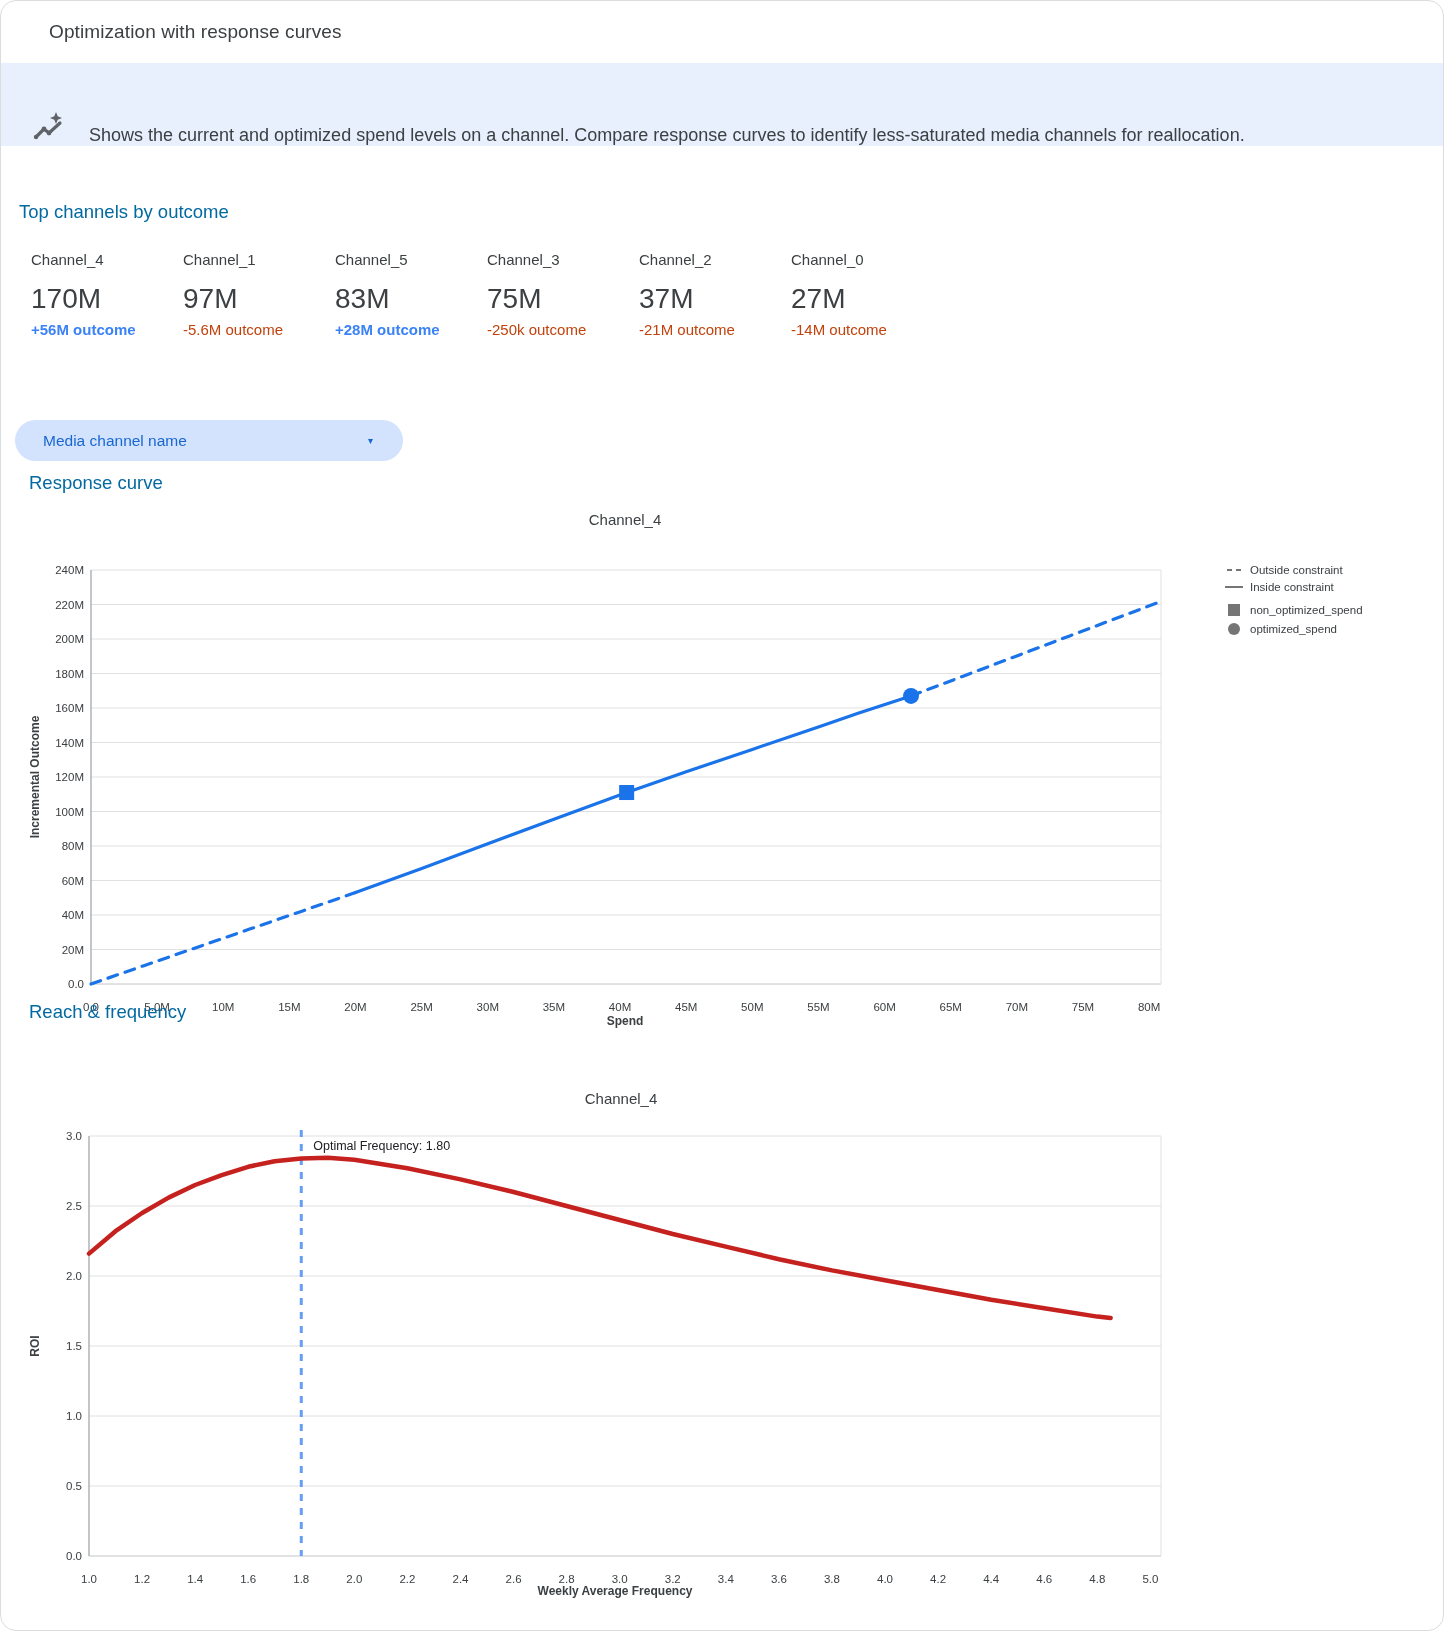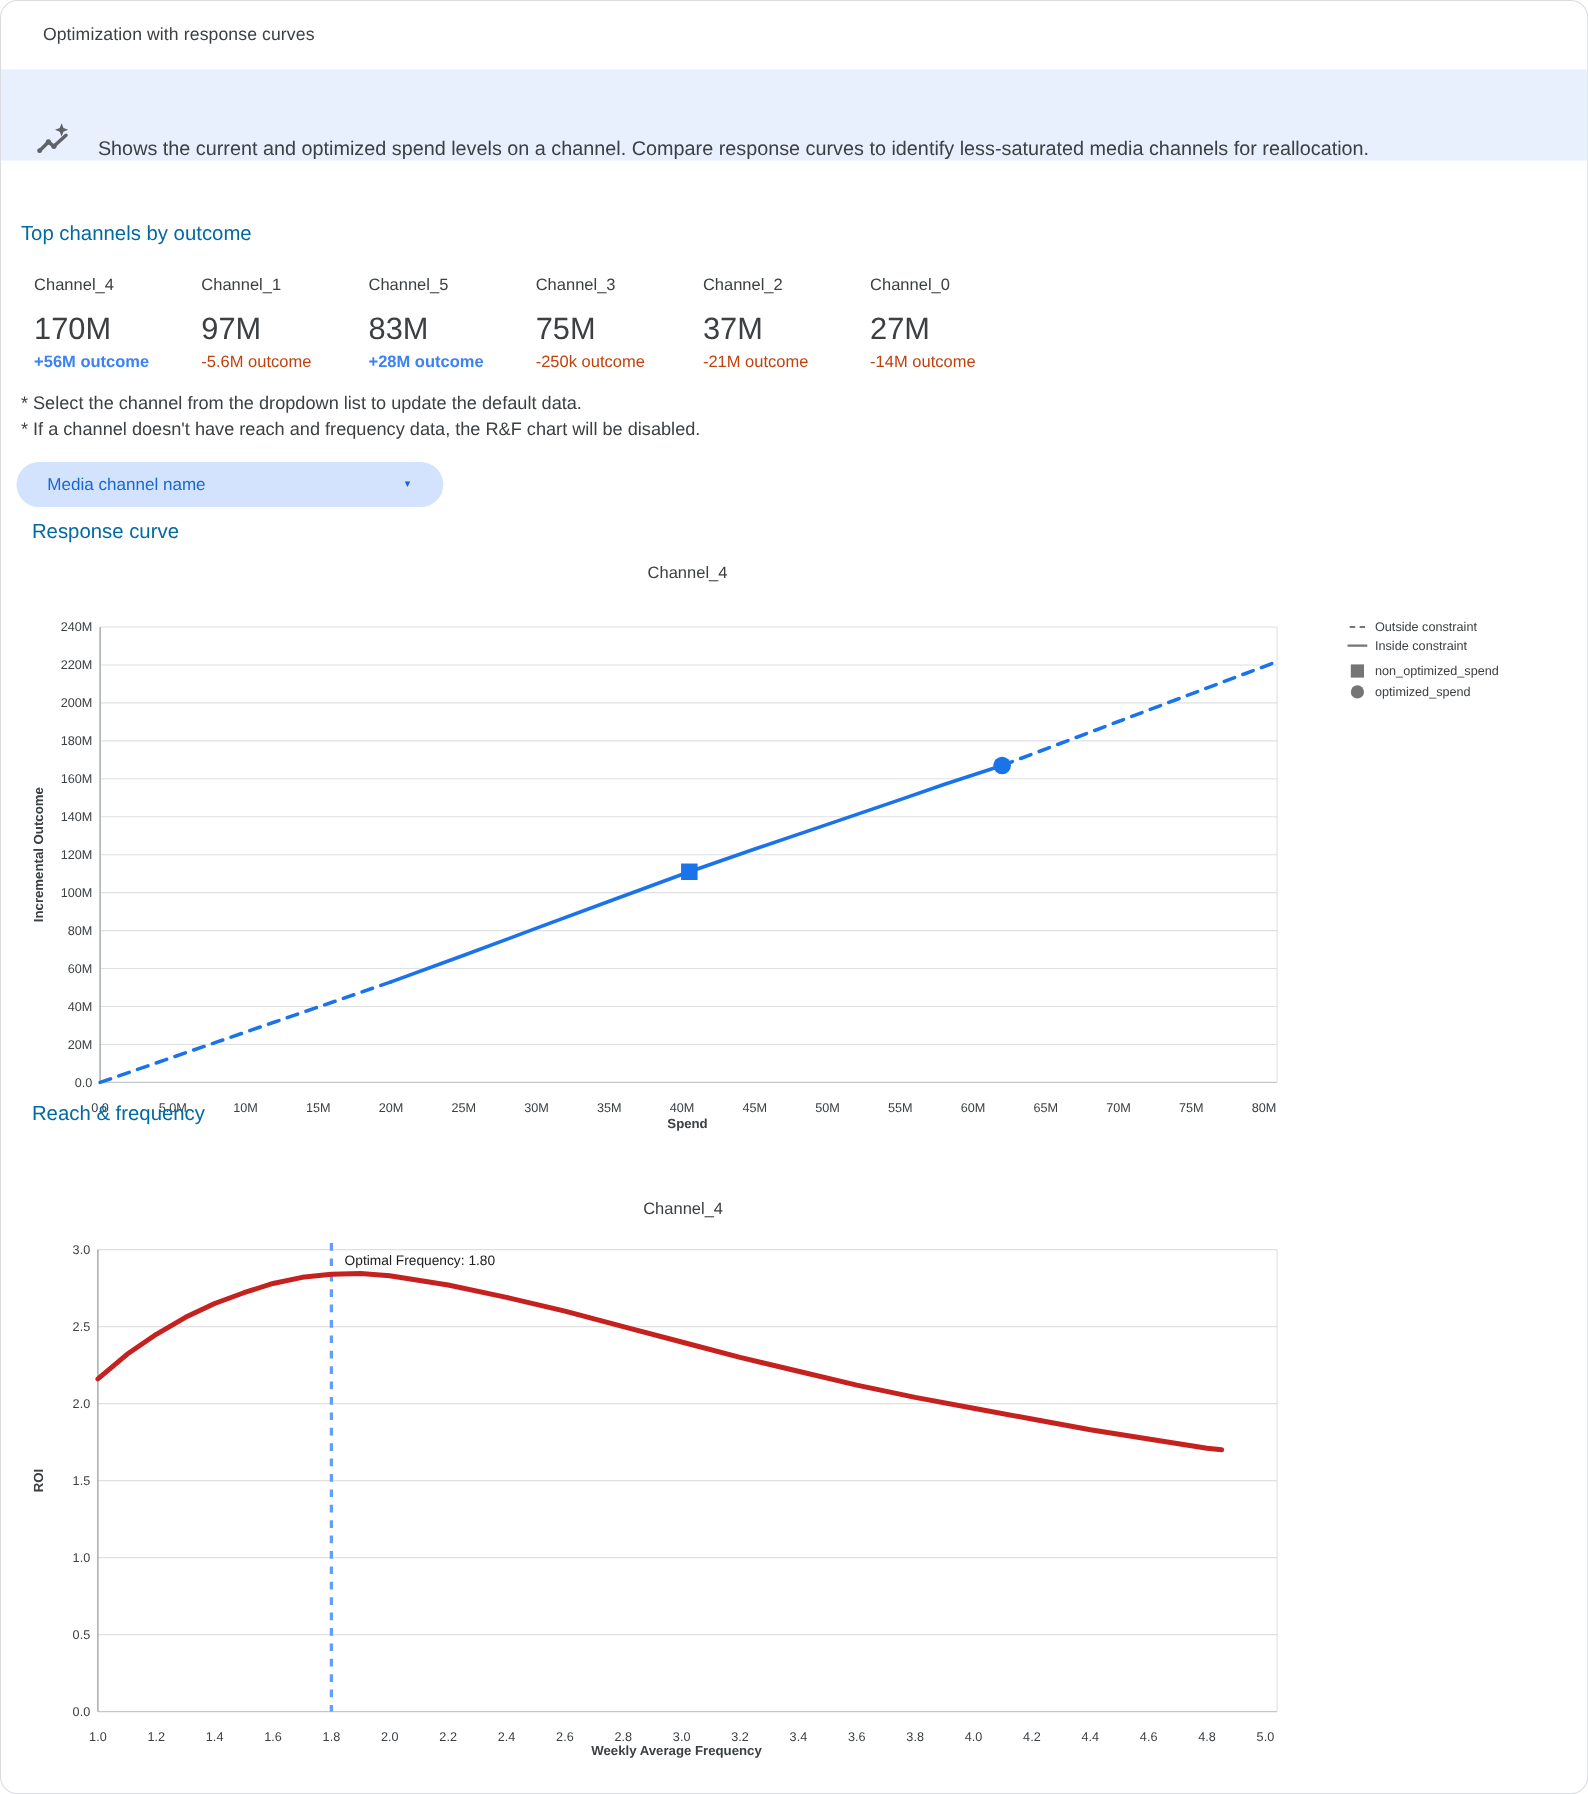--- a/index.html
+++ b/index.html
@@ -1,20 +1,20 @@
 <!DOCTYPE html>
 <html><head>
 <meta charset="utf-8">
 <style>
   html,body{margin:0;padding:0;background:#ffffff;font-family:"Liberation Sans","DejaVu Sans",sans-serif;}
   .page{position:relative;width:1442px;height:1629px;margin:0 auto;background:#fff;
         border:1px solid #dadce0;border-radius:16px;overflow:hidden;}
   .titlebar{position:absolute;top:0;left:0;right:0;height:62px;display:flex;align-items:center;
         padding-left:30px;box-sizing:border-box;}
-  .titlebar h1{font-size:16px;font-weight:400;color:#3c4043;margin:8px;letter-spacing:.1px;}
+  .titlebar h1{font-size:19px;font-weight:400;color:#3c4043;margin:18px;letter-spacing:.1px;}
   .banner{position:absolute;top:62px;left:0;right:0;height:83px;background:#e8f0fe;
         display:flex;align-items:flex-end;gap:22px;padding-left:30px;box-sizing:border-box;}
   .banner .txt{font-size:18px;color:#3c4043;}
   .sec-title{position:absolute;font-size:18.5px;color:#0369a1;font-weight:400;}
   .channels-row{position:absolute;top:250px;left:30px;display:flex;}
   .channel{width:152px;}
   .channel .cname{font-size:15px;color:#3c4043;margin-bottom:4px;}
   .channel .cval{font-size:28px;color:#3c4043;margin-bottom:6px;margin-top:15px;}
   .channel .cout{font-size:15px;}
   .channel .cout.pos{color:#3b82f6;font-weight:bold;}
@@ -78,24 +78,20 @@
         <div class="cval">37M</div>
         <div class="cout neg">-21M outcome</div>
       </div>
       <div class="channel">
         <div class="cname">Channel_0</div>
         <div class="cval">27M</div>
         <div class="cout neg">-14M outcome</div>
       </div>
     </div>
 
-  <div class="notes">
-    <div>* Select the channel from the dropdown list to update the default data.</div>
-    <div>* If a channel doesn't have reach and frequency data, the R&amp;F chart will be disabled.</div>
-  </div>
 
   <div class="pill">
     <span class="plabel">Media channel name</span>
     <span class="caret">▾</span>
   </div>
 
   <div class="sec-title" style="top:471px;left:28px;">Response curve</div>
 
   <svg id="svg-response" class="chart-svg" style="top:500px;" width="1442" height="540">
       <text x="624" y="24" text-anchor="middle" font-size="15px" fill="#3c4043">Channel_4</text>

